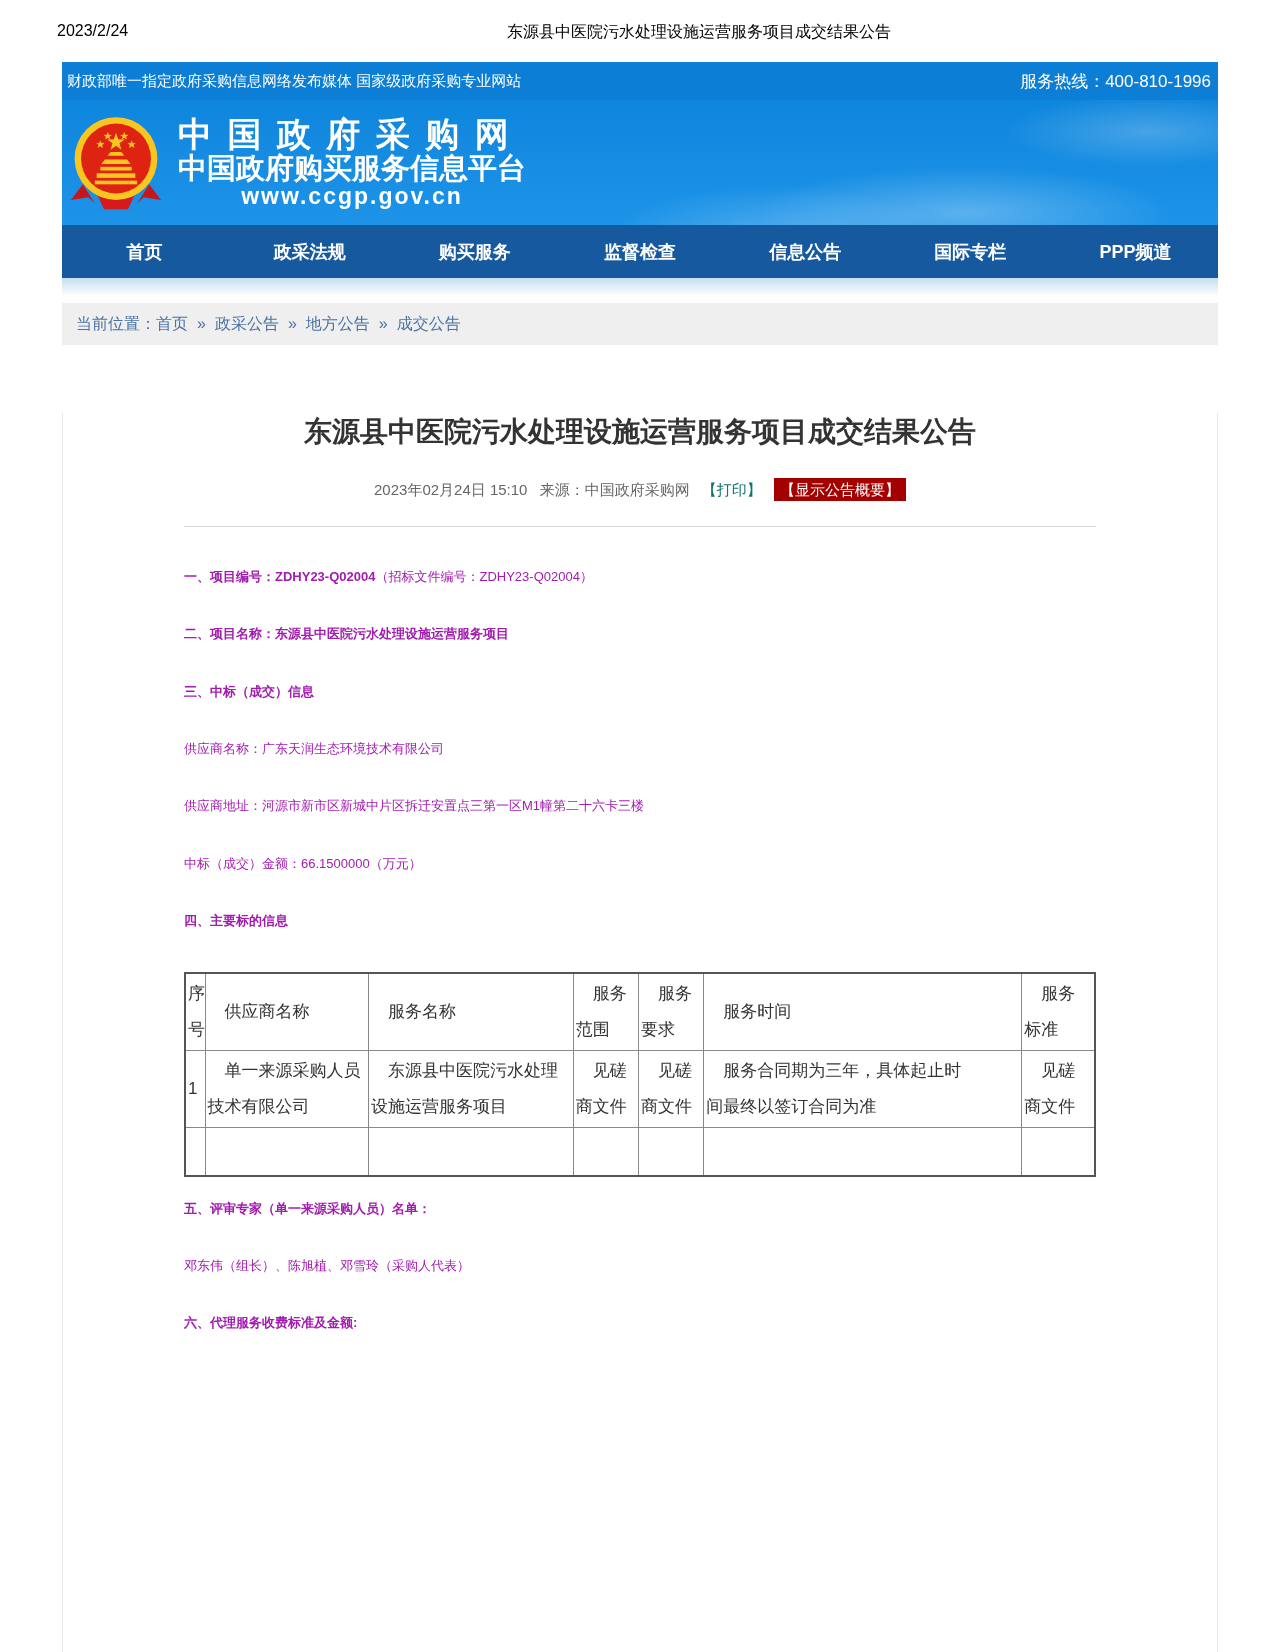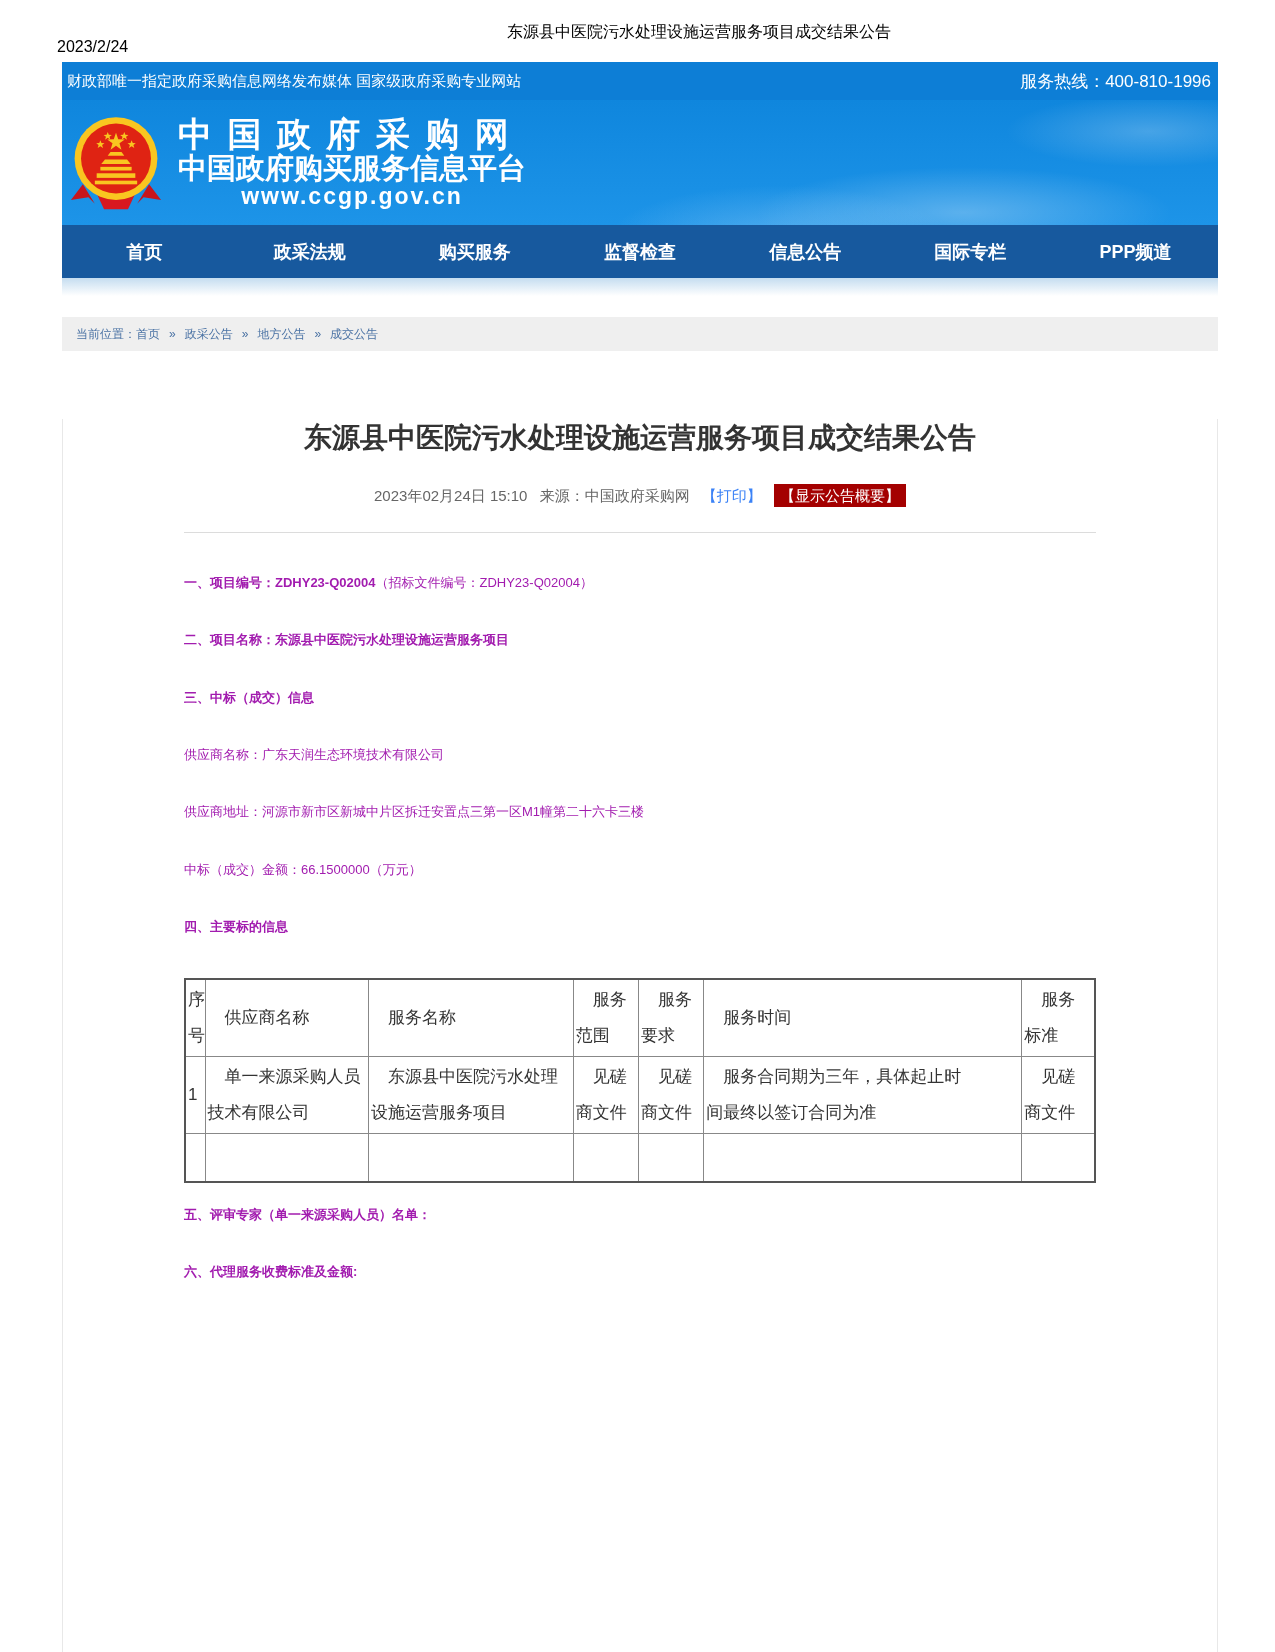--- a/index.html
+++ b/index.html
@@ -4,21 +4,21 @@
 <style>
   * { margin:0; padding:0; box-sizing:border-box; }
   html,body { background:#ffffff; }
   body {
     width:1275px; height:1652px; position:relative;
     font-family:"Liberation Sans","DejaVu Sans",sans-serif;
     color:#333;
   }
   
   .print-header { position:relative; height:62px; }
-  .print-date { position:absolute; left:57px; top:38px; font-size:16px; color:#000; }
+  .print-date { position:absolute; left:57px; top:22px; font-size:16px; color:#000; }
   .print-title { position:absolute; left:507px; top:22px; font-size:16px; color:#000; }
 
   
   .site { width:1156px; margin-left:62px; }
 
   .topbar {
     height:38px; background:#0d7ed6; color:#fff;
     display:flex; align-items:center; justify-content:space-between;
     padding:0 5px; font-size:15px;
   }
@@ -40,41 +40,41 @@
   .logo-line3 { font-size:23px; font-weight:bold; letter-spacing:2px; text-align:center; }
 
   .nav { height:53px; background:#17599e; display:flex; }
   .nav-item {
     flex:1; display:flex; align-items:center; justify-content:center;
     color:#fff; font-size:18px; font-weight:bold; cursor:pointer; white-space:nowrap;
   }
   .nav-shadow { height:18px; background:linear-gradient(180deg,#c5ddf0,#ffffff); }
 
   .breadcrumb {
-    margin-top:21px; height:34px; background:#efefef;
+    margin-top:7px; height:42px; background:#efefef;
     display:flex; align-items:center; padding-left:14px;
-    font-size:12px; color:#4a72a4;
+    font-size:16px; color:#4a72a4;
   }
   .breadcrumb a { color:#4a72a4; text-decoration:none; cursor:pointer; }
   .crumb-sep { margin:0 9px; }
 
   
   .content {
     border:1px solid #e8e8e8; border-top:none;
     min-height:1245px; background:#fff;
   }
   .article-title {
     margin-top:68px; text-align:center;
     font-size:28px; font-weight:bold; color:#333;
   }
   .meta {
     margin-top:30px; text-align:center; font-size:15px; color:#666;
   }
   .meta span { margin:0 4px; }
-  .print-btn { color:#3b82f6; cursor:pointer; }
+  .print-btn { color:#0f766e; cursor:pointer; }
   .summary-btn {
     background:#a40000; color:#fff; padding:3px 6px; cursor:pointer; margin-left:6px;
   }
   .body-col { padding:0 121px 40px 121px; }
   .divider { border-top:1px solid #dcdcdc; margin-top:26px; }
 
   .para { margin-top:42px; font-size:13px; color:#a21caf; line-height:1.18; }
   .para b { font-weight:bold; }
   .fee-para { margin-top:38px; font-size:19px; color:#333; line-height:37px; text-align:justify; }
 
@@ -236,19 +236,20 @@
           <td></td>
           <td></td>
           <td></td>
           <td></td>
         </tr>
       </tbody>
         </table>
 
       <p class="para" style="margin-top:24px;"><b>五、评审专家（单一来源采购人员）名单：</b></p>
 
+      <p class="para">邓东伟（组长）、陈旭植、邓雪玲（采购人代表）</p>
 
       <p class="para"><b>六、代理服务收费标准及金额:</b></p>
 
     </div>
   </div>
 
 </div>
 
 </body></html>

